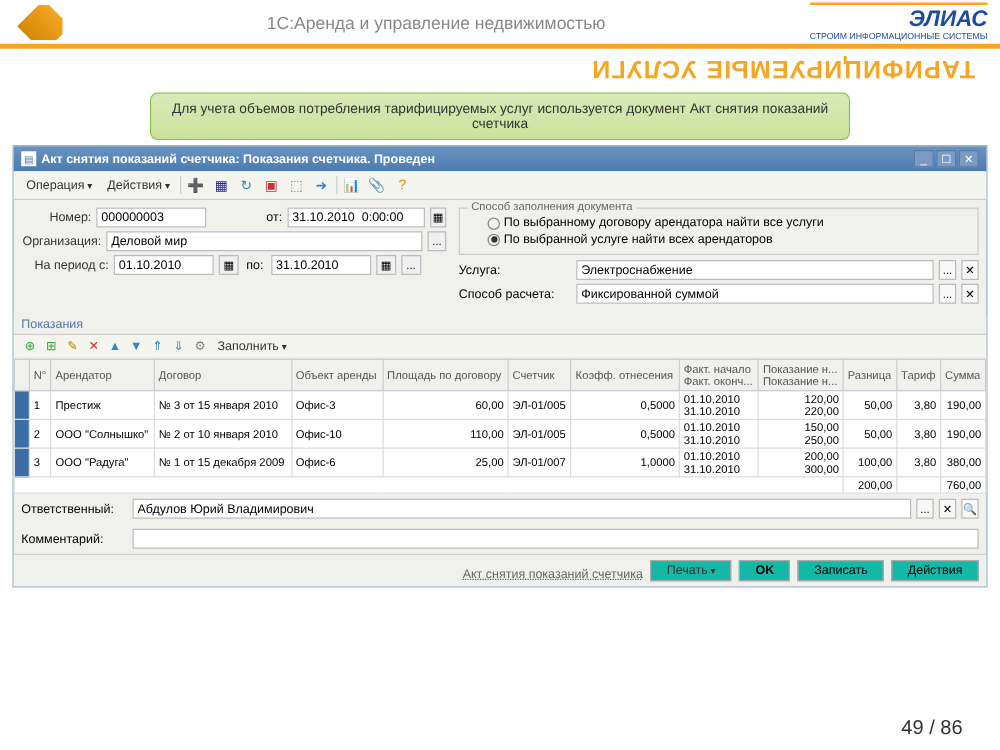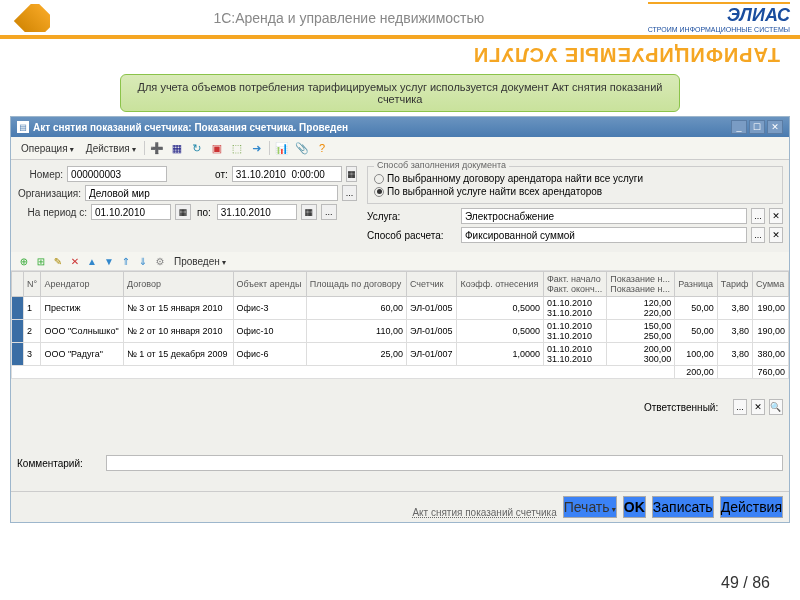--- a/index.html
+++ b/index.html
@@ -22,43 +22,43 @@
 .tb-menu { font-size: 10px; color: #333; padding: 1px 4px; cursor: pointer; }
 .tb-menu::after { content: " ▾"; font-size: 8px; }
 .tb-icon { width: 16px; height: 16px; display: inline-flex; align-items: center; justify-content: center; font-size: 11px; cursor: pointer; border: 1px solid transparent; }
 .tb-sep { width: 1px; height: 14px; background: #ccc; }
 .form-area { padding: 6px; display: flex; gap: 10px; }
 .form-left { width: 340px; }
 .form-right { flex: 1; }
 .form-row { display: flex; align-items: center; margin-bottom: 3px; gap: 4px; }
 .form-label { width: 70px; font-size: 10px; color: #333; text-align: right; }
 .form-input { border: 1px solid #bbb; background: #fff; font-size: 10px; padding: 1px 3px; height: 16px; }
-.inp-num { width: 100px; }
+.inp-num { width: 88px; }
 .inp-date { width: 110px; }
 .inp-org { width: 276px; }
 .inp-btn { width: 16px; height: 16px; border: 1px solid #bbb; background: #f0f0f0; font-size: 9px; display: inline-flex; align-items: center; justify-content: center; cursor: pointer; }
 .fieldset { border: 1px solid #ccc; padding: 4px 6px; position: relative; margin-bottom: 4px; }
 .fieldset-legend { position: absolute; top: -7px; left: 6px; background: #f0f0ec; padding: 0 3px; font-size: 9px; color: #666; }
-.radio-row { display: flex; align-items: center; gap: 3px; font-size: 10px; margin: 2px 0; }
+.radio-row { display: flex; align-items: center; gap: 3px; font-size: 10px; margin: 2px 16px; }
 .radio { width: 10px; height: 10px; border: 1px solid #888; border-radius: 50%; display: inline-flex; align-items: center; justify-content: center; }
 .radio.checked::after { content: ""; width: 5px; height: 5px; background: #333; border-radius: 50%; }
 .inp-full { flex: 1; }
 .inp-x { width: 14px; height: 16px; border: 1px solid #bbb; background: #f8f8f8; font-size: 9px; display: inline-flex; align-items: center; justify-content: center; cursor: pointer; }
 .section-title { color: #5577aa; font-size: 10px; padding: 2px 6px; border-bottom: 1px solid #ccc; background: #f0f0ec; }
 .table-toolbar { padding: 2px 6px; display: flex; gap: 3px; align-items: center; background: #f5f5f0; border-bottom: 1px solid #ddd; }
 .tbl-icon { width: 14px; height: 14px; display: inline-flex; align-items: center; justify-content: center; font-size: 10px; cursor: pointer; }
 table { width: 100%; border-collapse: collapse; font-size: 9px; background: #fff; }
 th { background: #f0f0ec; border: 1px solid #ccc; padding: 2px 3px; text-align: left; font-weight: normal; color: #555; }
 td { border: 1px solid #ddd; padding: 1px 3px; }
 .num-cell { text-align: right; }
 .row-mark { width: 10px; background: #3a6ea5; }
-.footer-row { padding: 20px 6px; display: flex; align-items: center; gap: 4px; justify-content: flex-end; }
+.footer-row { padding: 4px 6px; display: flex; align-items: center; gap: 4px; }
 .footer-label { width: 85px; font-size: 10px; }
 .footer-buttons { padding: 4px 6px; display: flex; gap: 6px; justify-content: flex-end; align-items: flex-end; border-top: 1px solid #ccc; background: #f0f0ec; }
-.fbtn { border: 1px solid #aaa; background: #3b82f6; padding: 2px 0; font-size: 14px; cursor: pointer; }
+.fbtn { border: 1px solid #aaa; background: #14b8a6; padding: 2px 12px; font-size: 10px; cursor: pointer; }
 .page-num { position: absolute; bottom: 8px; right: 30px; font-size: 16px; color: #333; }
 .icon-square { width: 30px; height: 30px; background: linear-gradient(#f5a623,#d48806); position: absolute; top: 2px; left: 10px; transform: rotate(45deg); }
 </style>
 </head>
 <body>
 
 <div class="header">
   <div style="width:40px;position:relative;height:28px;overflow:hidden">
       <div class="icon-square"></div>
     </div>
@@ -142,31 +142,32 @@
       </div>
       <div class="form-row">
         <span style="width:90px;font-size:10px">Способ расчета:</span>
         <input class="form-input inp-full" value="Фиксированной суммой" style="">
         <span class="inp-x">...</span>
         <span class="inp-x">✕</span>
       </div>
     </div>
   </div>
 
+  <div class="section-title">Показания</div>
   <div class="table-toolbar">
     <span class="tbl-icon" style="color:#3a3">⊕</span>
     <span class="tbl-icon" style="color:#3a3">⊞</span>
     <span class="tbl-icon" style="color:#a80">✎</span>
     <span class="tbl-icon" style="color:#c33">✕</span>
     <span class="tbl-icon" style="color:#38c">▲</span>
     <span class="tbl-icon" style="color:#38c">▼</span>
     <span class="tbl-icon" style="color:#38c">⇑</span>
     <span class="tbl-icon" style="color:#38c">⇓</span>
     <span class="tbl-icon" style="color:#888">⚙</span>
-    <span class="tb-menu">Проведен</span>
+    <span class="tb-menu">Заполнить</span>
   </div>
 
   <table>
     <thead>
       <tr>
         <th style="width:12px"></th>
         <th>N°</th>
         <th>Арендатор</th>
         <th>Договор</th>
         <th>Объект аренды</th>
@@ -256,20 +257,21 @@
           <td colspan="10"></td>
           <td class="num-cell">200,00</td>
           <td></td>
           <td class="num-cell">760,00</td>
         </tr>
     </tfoot>
   </table>
 
   <div class="footer-row">
     <span class="footer-label">Ответственный:</span>
+    <input class="form-input inp-full" value="Абдулов Юрий Владимирович" style="">
     <span class="inp-x">...</span>
     <span class="inp-x">✕</span>
     <span class="inp-x">🔍</span>
   </div>
   <div class="footer-row">
     <span class="footer-label">Комментарий:</span>
     <input class="form-input inp-full" style="">
   </div>
   <div class="footer-buttons">
     <span style="color:#666;font-size:10px;text-decoration:underline dotted">Акт снятия показаний счетчика</span>

